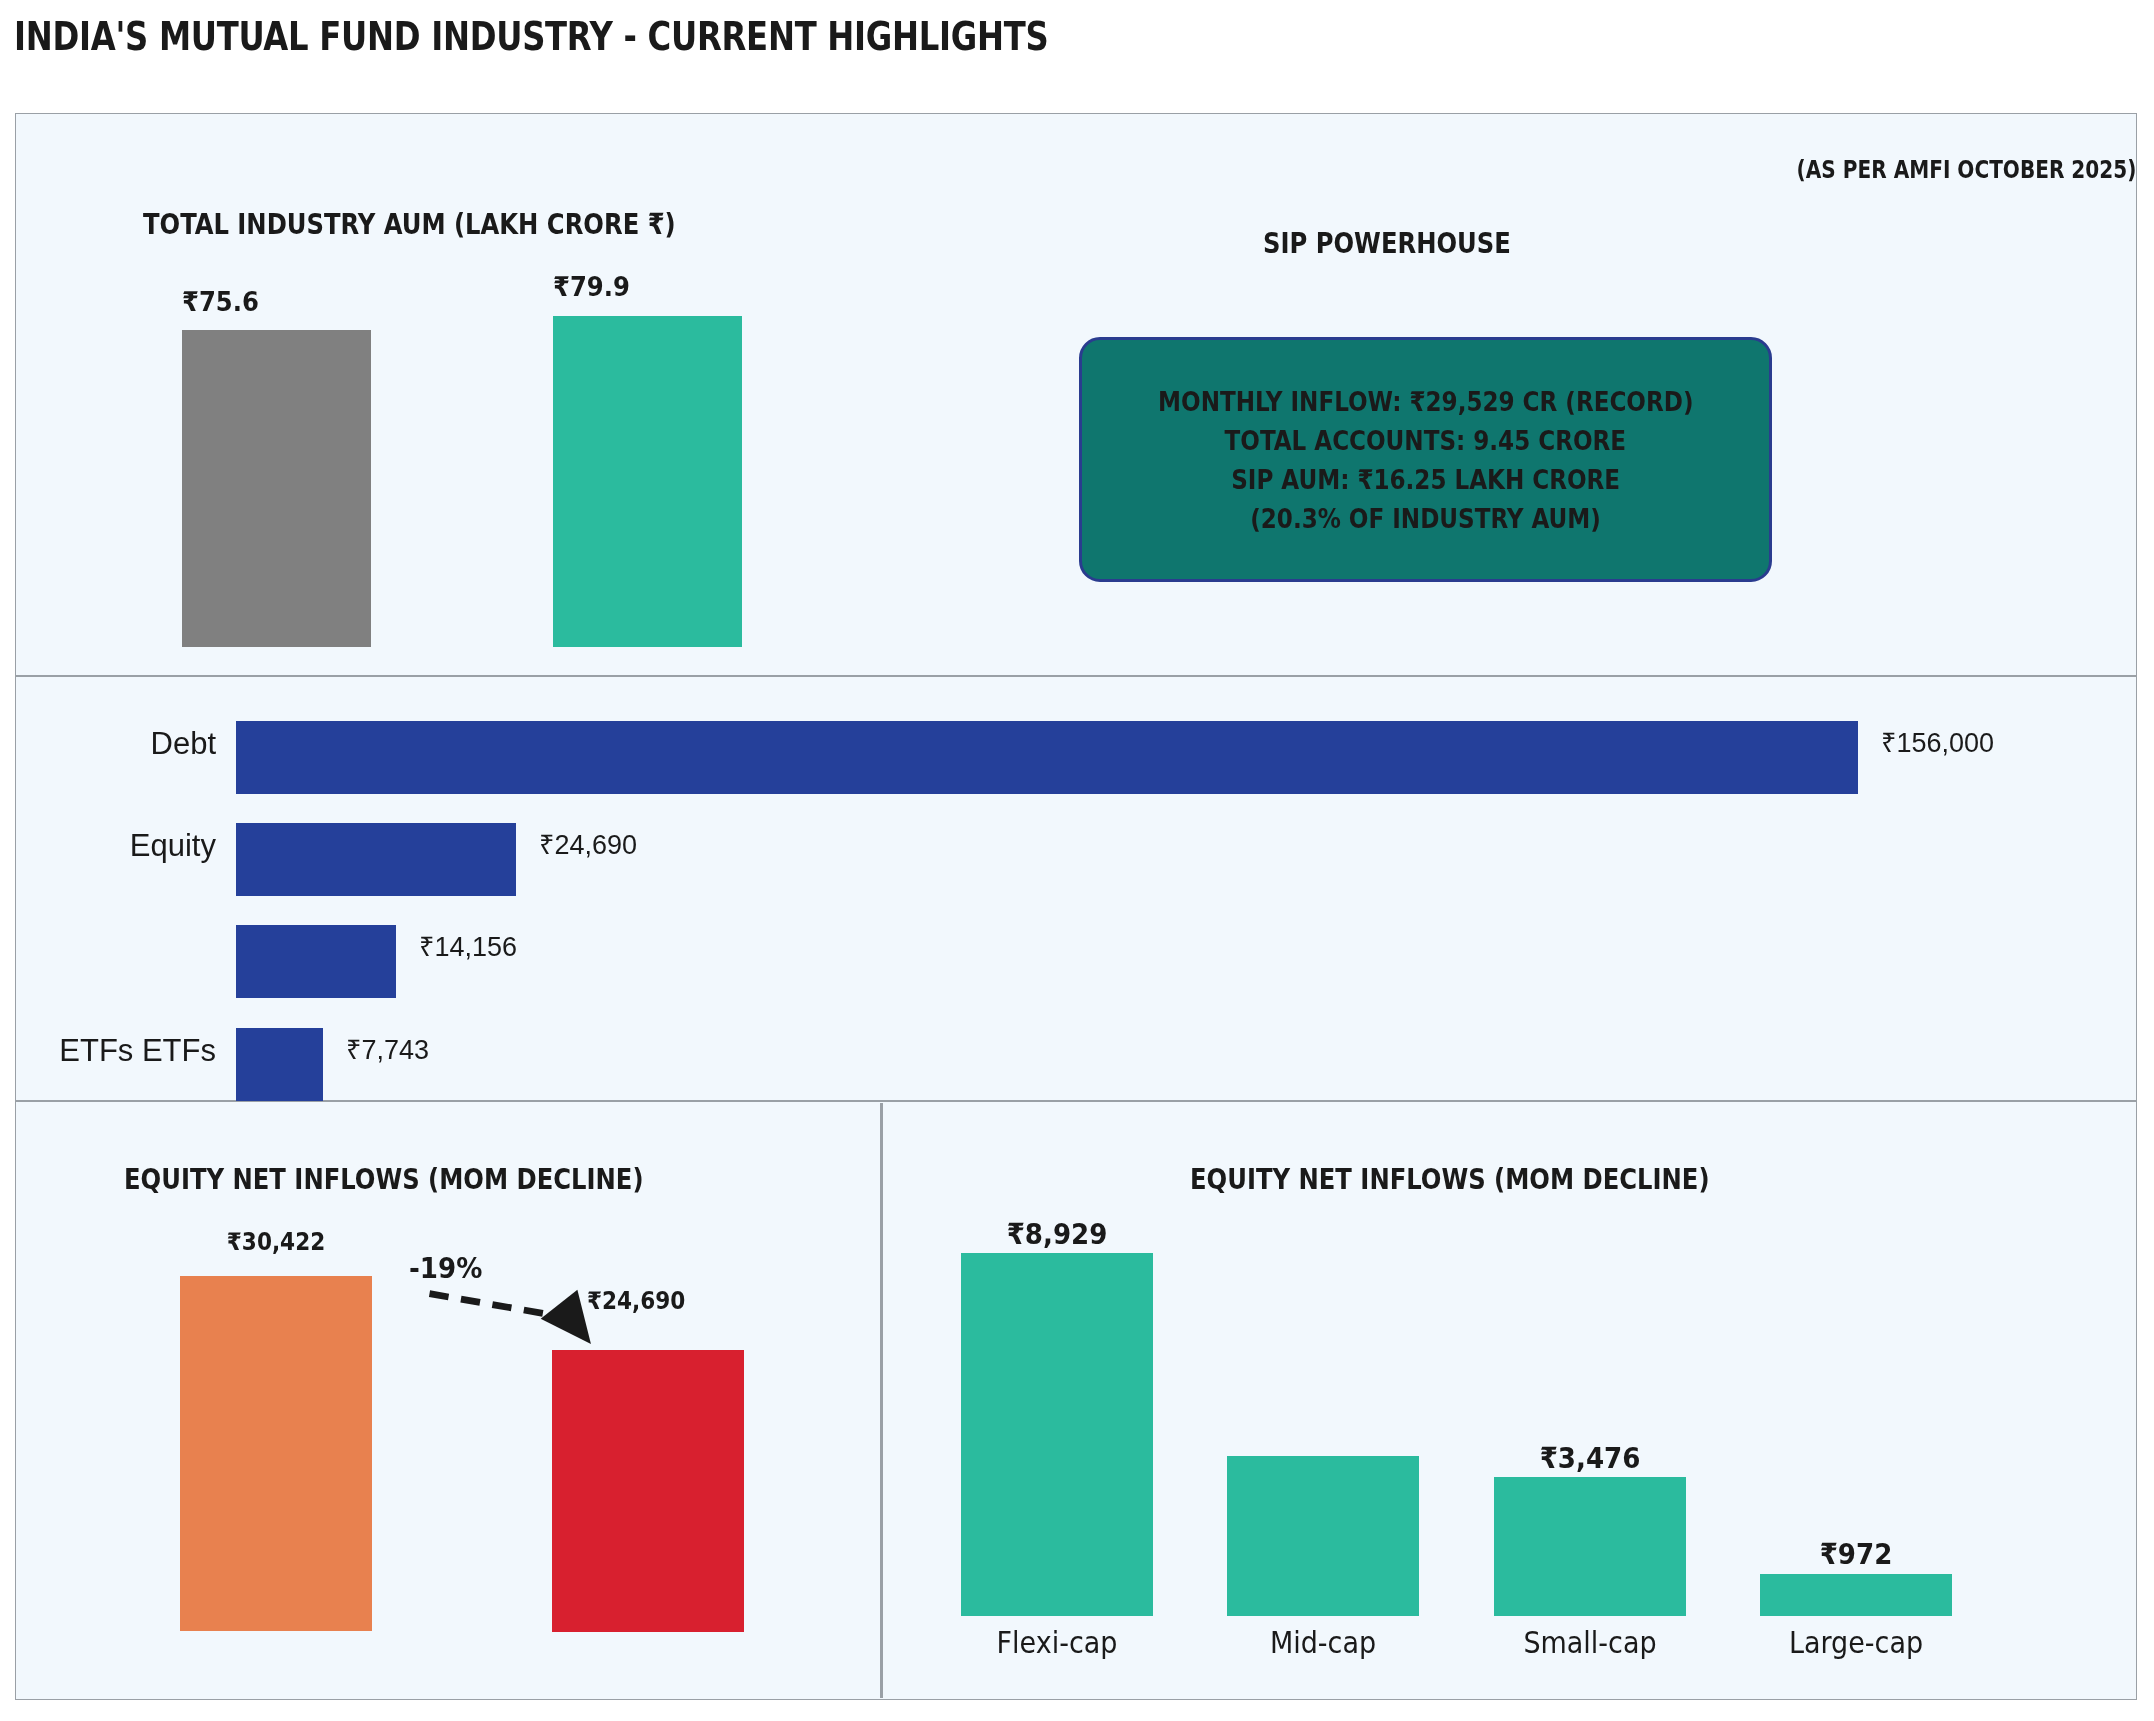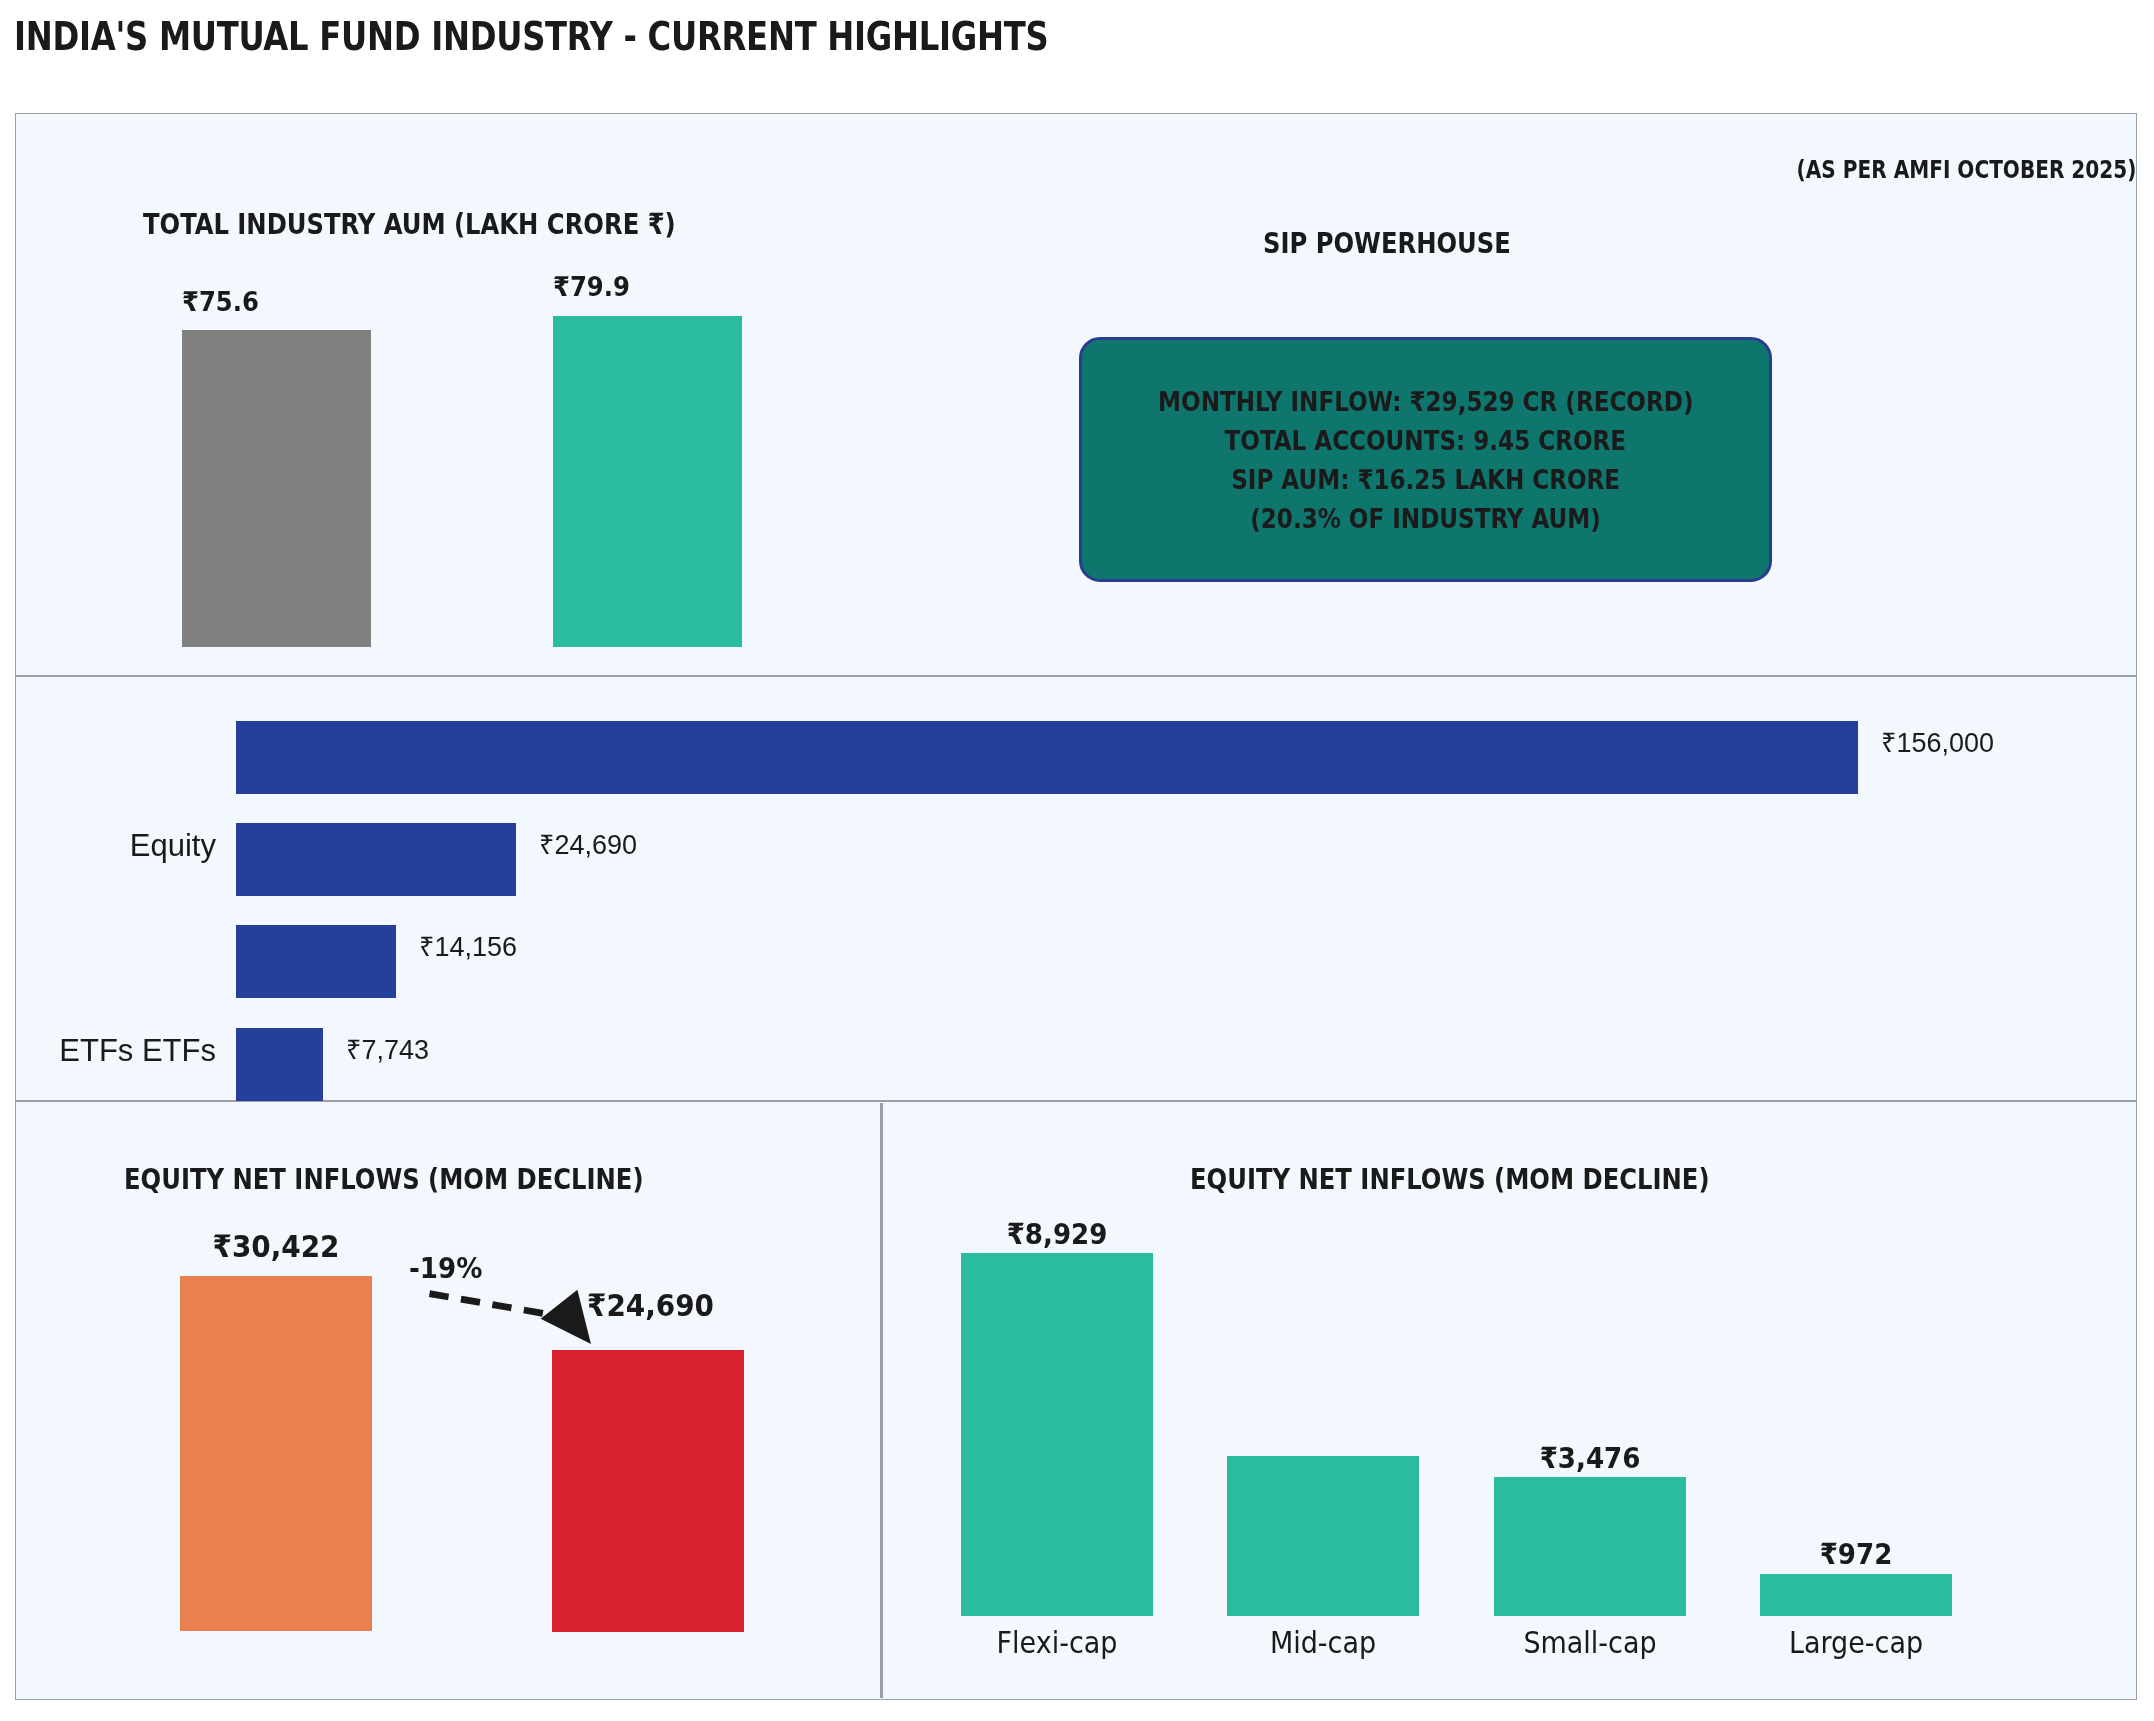--- a/index.html
+++ b/index.html
@@ -54,21 +54,21 @@
   .catrow .cat-name{position:absolute;left:0;width:216px;text-align:right;
         font-size:31px;font-family:"Liberation Sans",sans-serif;line-height:73px;}
   .catrow .cat-bar{position:absolute;left:236px;top:13.5px;height:73px;background:#25409A;}
   .catrow .cat-val{position:absolute;top:0;font-size:27px;line-height:73px;
         font-family:"Liberation Sans",sans-serif;white-space:nowrap;}
 
   
   #nl-title{left:124px;top:1160px;font-size:29px;line-height:39px;transform:scaleX(0.93);transform-origin:left center;}
   #nl-bar-0{position:absolute;left:180px;top:1276px;width:192px;height:355px;background:#E8814F;}
   #nl-bar-1{position:absolute;left:552px;top:1350px;width:192px;height:282px;background:#D8202F;}
-  .nllab{position:absolute;font-size:31px;
+  .nllab{position:absolute;font-size:24px;
         font-family:"DejaVu Sans Condensed","Liberation Sans Narrow","Liberation Sans",sans-serif;
         font-weight:bold;white-space:nowrap;}
   #nl-lab-0{left:180px;top:1228px;width:192px;text-align:center;}
   #nl-lab-1{left:587px;top:1287px;}
   #nl-pct  {left:409px;top:1251px;font-size:29px;text-align:center;}
   #nl-arrow{position:absolute;left:386px;top:1255px;width:232px;height:116px;}
 
   
   #cb-title{left:1190px;top:1160px;font-size:29px;line-height:39px;transform:scaleX(0.93);transform-origin:left center;}
   .cbbar{position:absolute;background:#2BBB9E;width:192px;}
@@ -98,20 +98,21 @@
 <div id="sip-box">
   <div class="line">MONTHLY INFLOW: ₹29,529 CR (RECORD)</div>
   <div class="line">TOTAL ACCOUNTS: 9.45 CRORE</div>
   <div class="line">SIP AUM: ₹16.25 LAKH CRORE</div>
   <div class="line">(20.3% OF INDUSTRY AUM)</div>
 </div>
 
 <div class="panel" id="panel-category"></div>
 
 <div class="catrow" style="top:707px">
+  <div class="cat-name">Debt</div>
   <div class="cat-bar" style="width:1622px"></div>
   <div class="cat-val" style="left:1881px">₹156,000</div>
 </div>
 
 <div class="catrow" style="top:809px">
   <div class="cat-name">Equity</div>
   <div class="cat-bar" style="width:280px"></div>
   <div class="cat-val" style="left:539px">₹24,690</div>
 </div>
 

